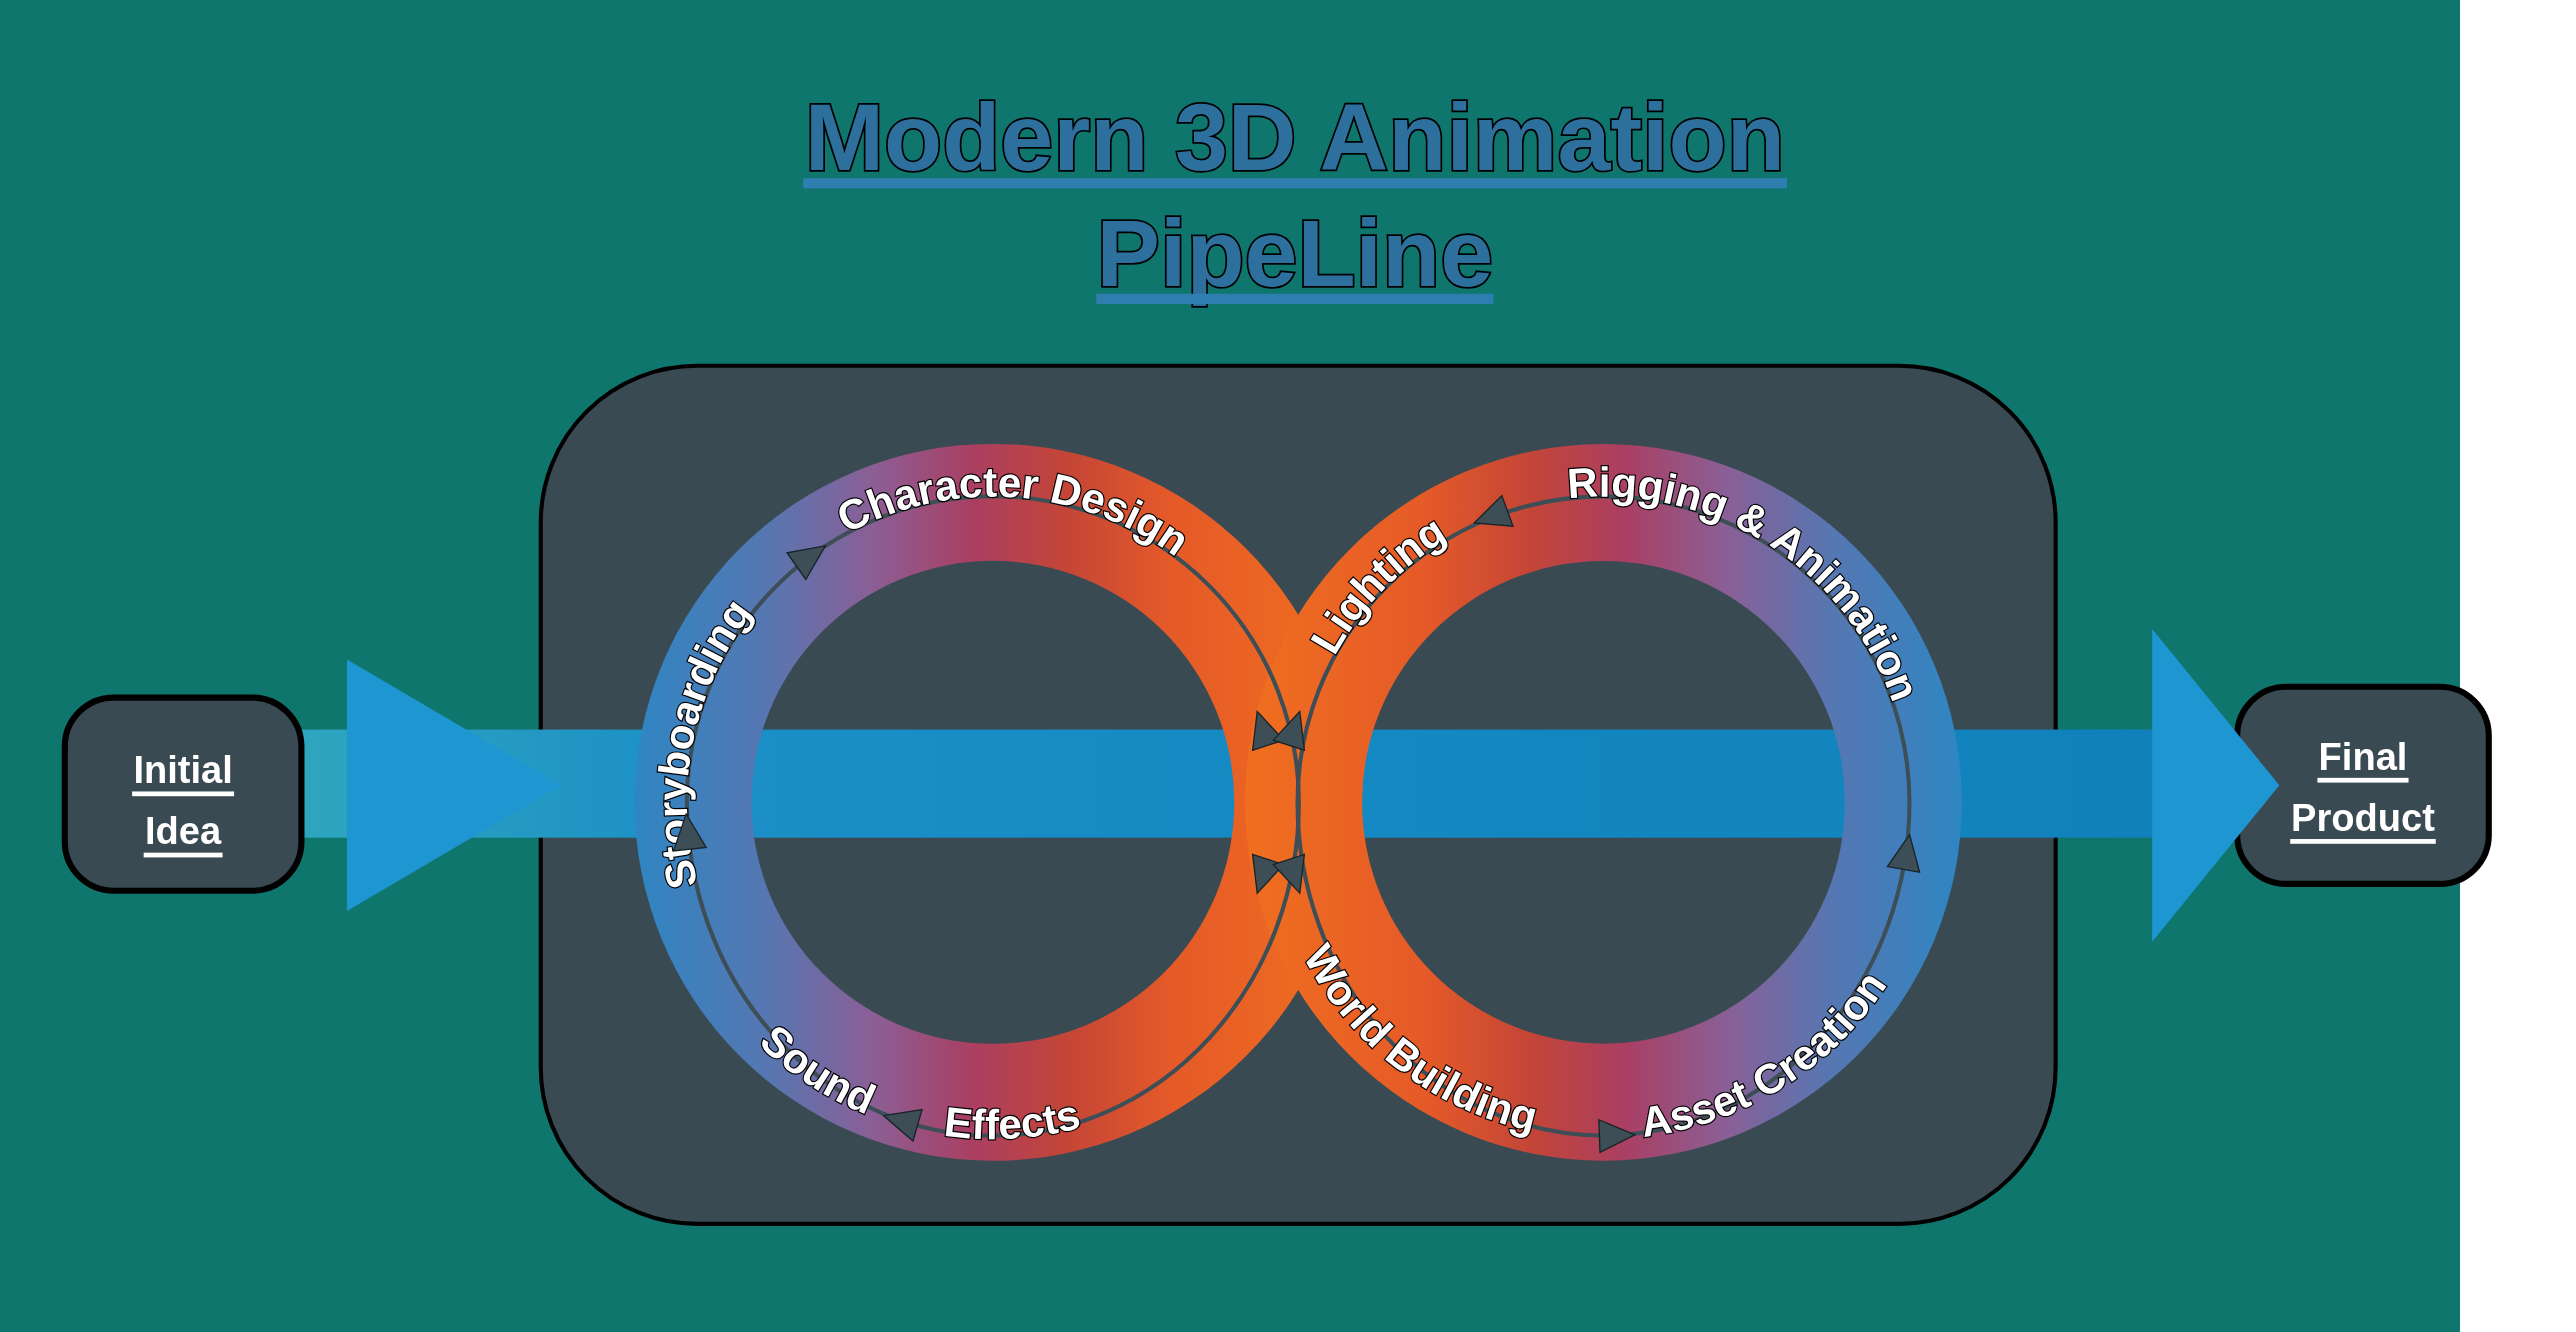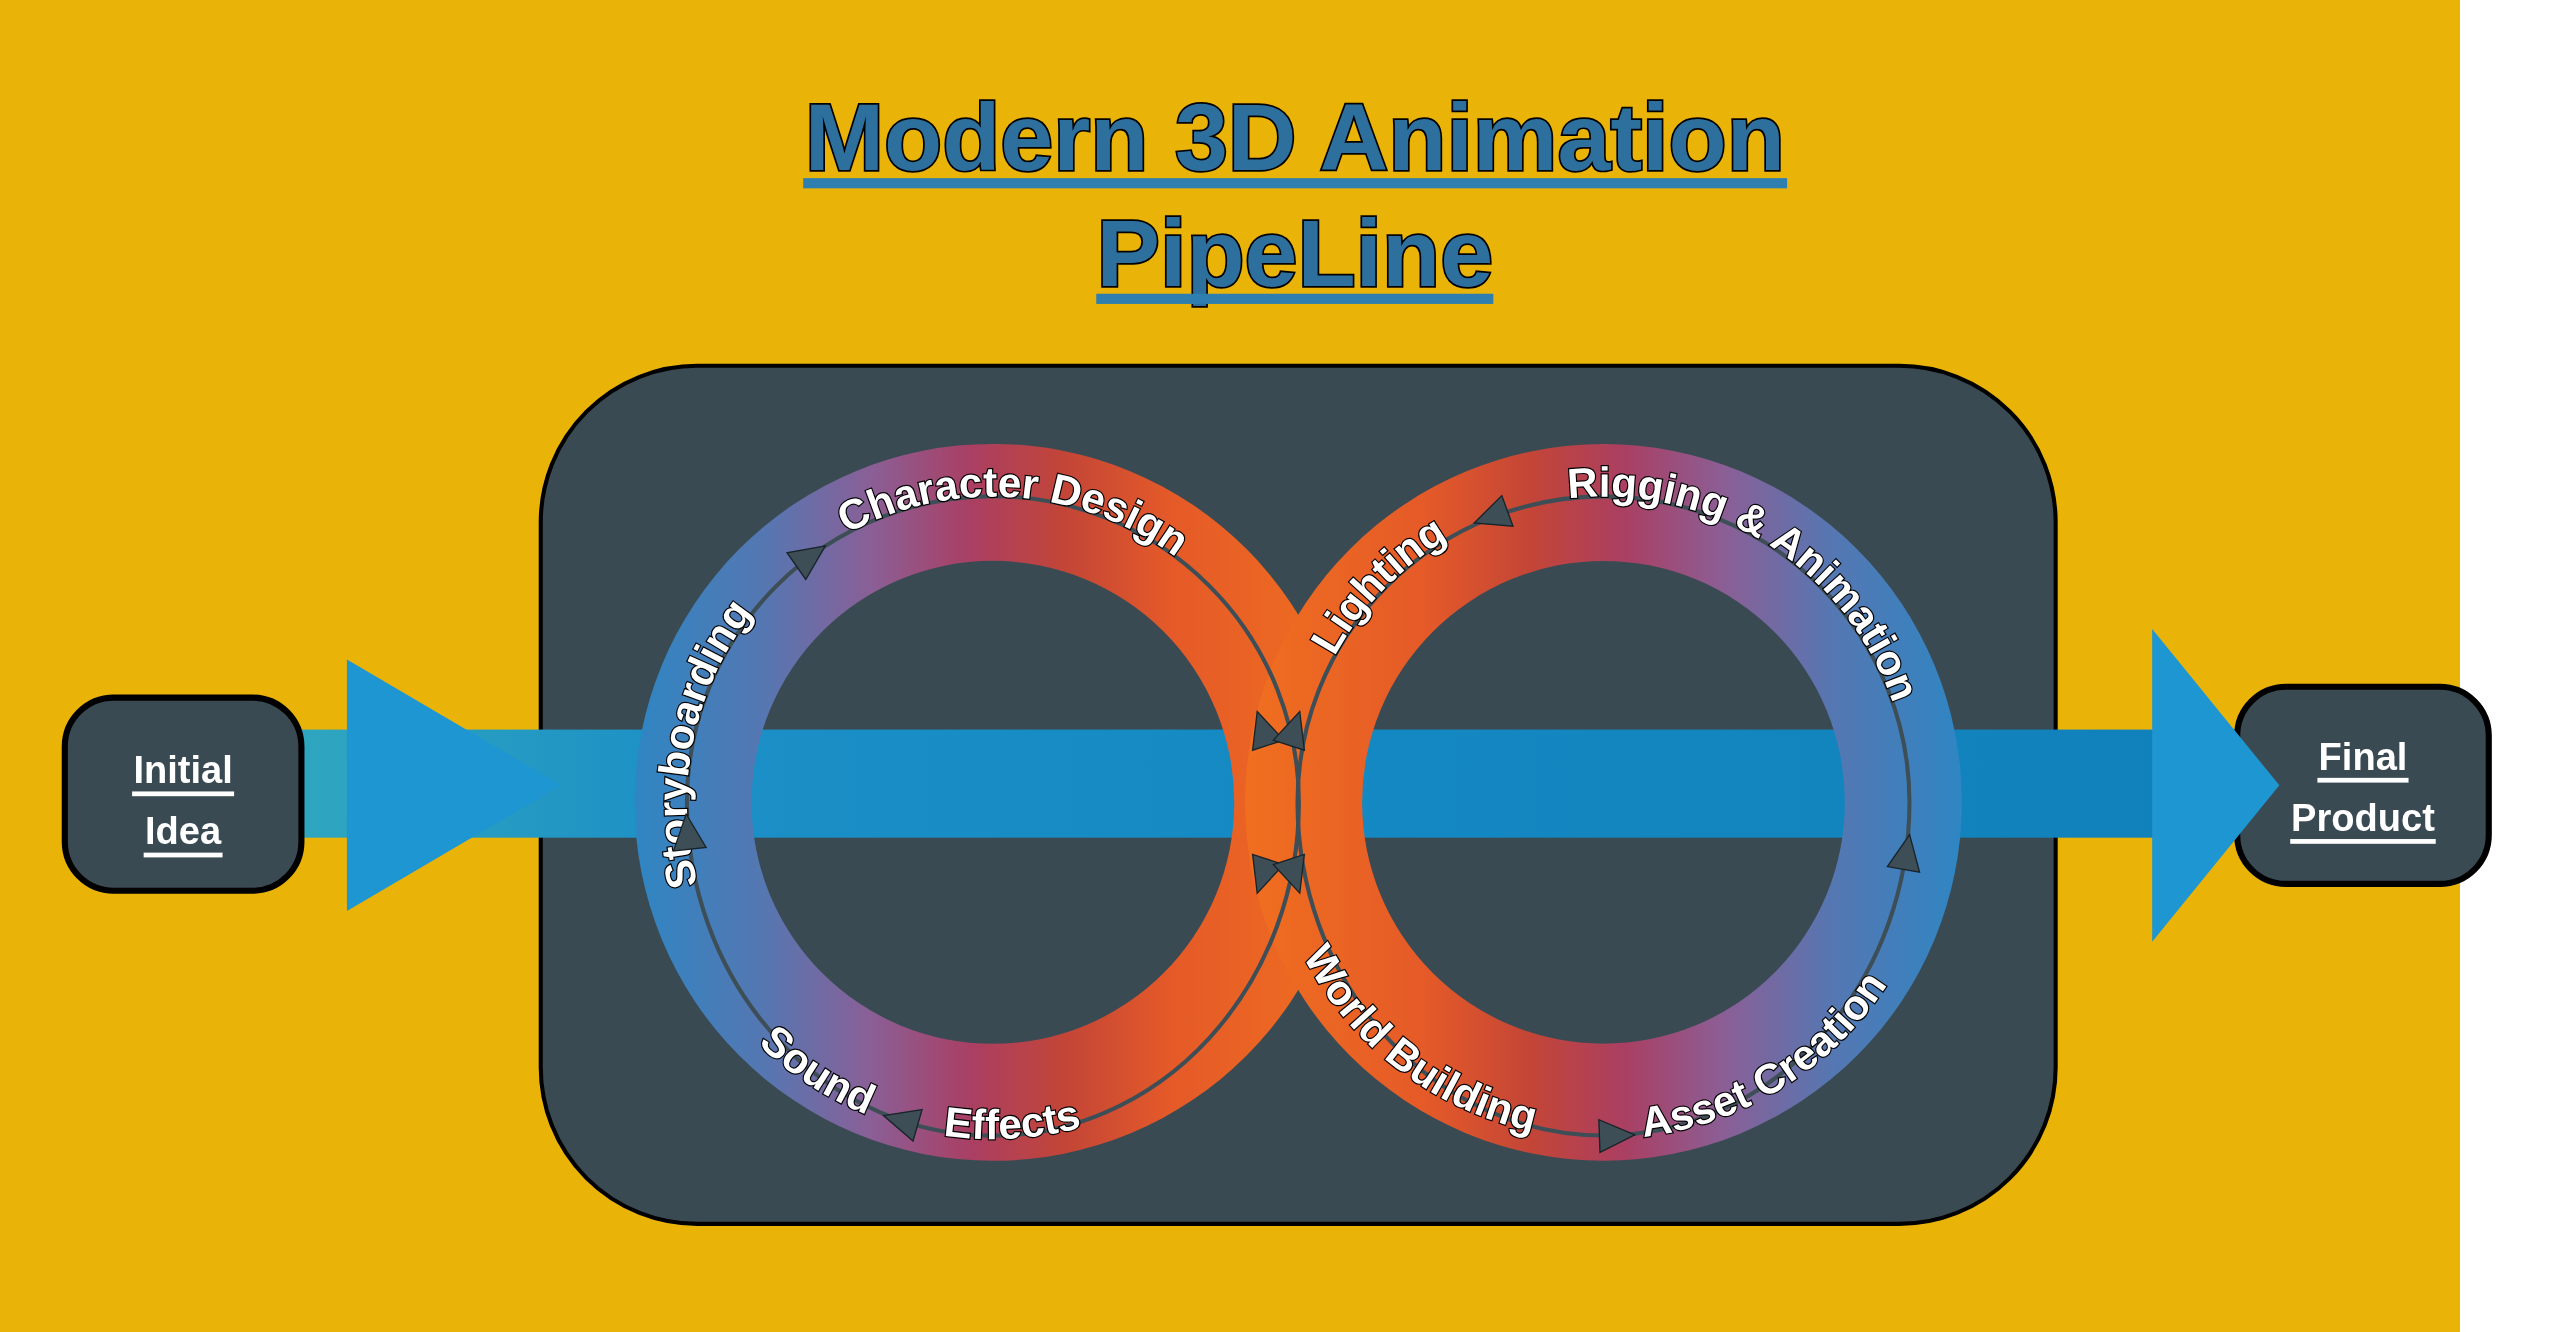--- a/index.html
+++ b/index.html
@@ -1,16 +1,16 @@
 <!DOCTYPE html>
 <html style="font-size:11px"><head>
 <meta charset="utf-8">
 <style>
   html,body{margin:0;padding:0;background:#ffffff;}
-  .wrap{width:2460px;height:1332px;position:relative;background:#eab308;}
+  .wrap{width:2460px;height:1332px;position:relative;background:#0f766e;}
   svg{display:block;}
   .titleTxt{font-family:"Liberation Sans",sans-serif;font-weight:bold;font-size:140px;
             fill:#2d6f9d;stroke:#000000;stroke-width:5px;paint-order:stroke;text-anchor:middle;}
   .curveLbl{font-family:"Liberation Sans",sans-serif;font-weight:bold;font-size:62px;
             fill:#ffffff;stroke:#000000;stroke-width:3.5px;paint-order:stroke;}
   .nodeTxt{font-family:"Liberation Sans",sans-serif;font-weight:bold;font-size:56px;
            fill:#ffffff;text-anchor:middle;}
 </style>
 </head>
 <body>

